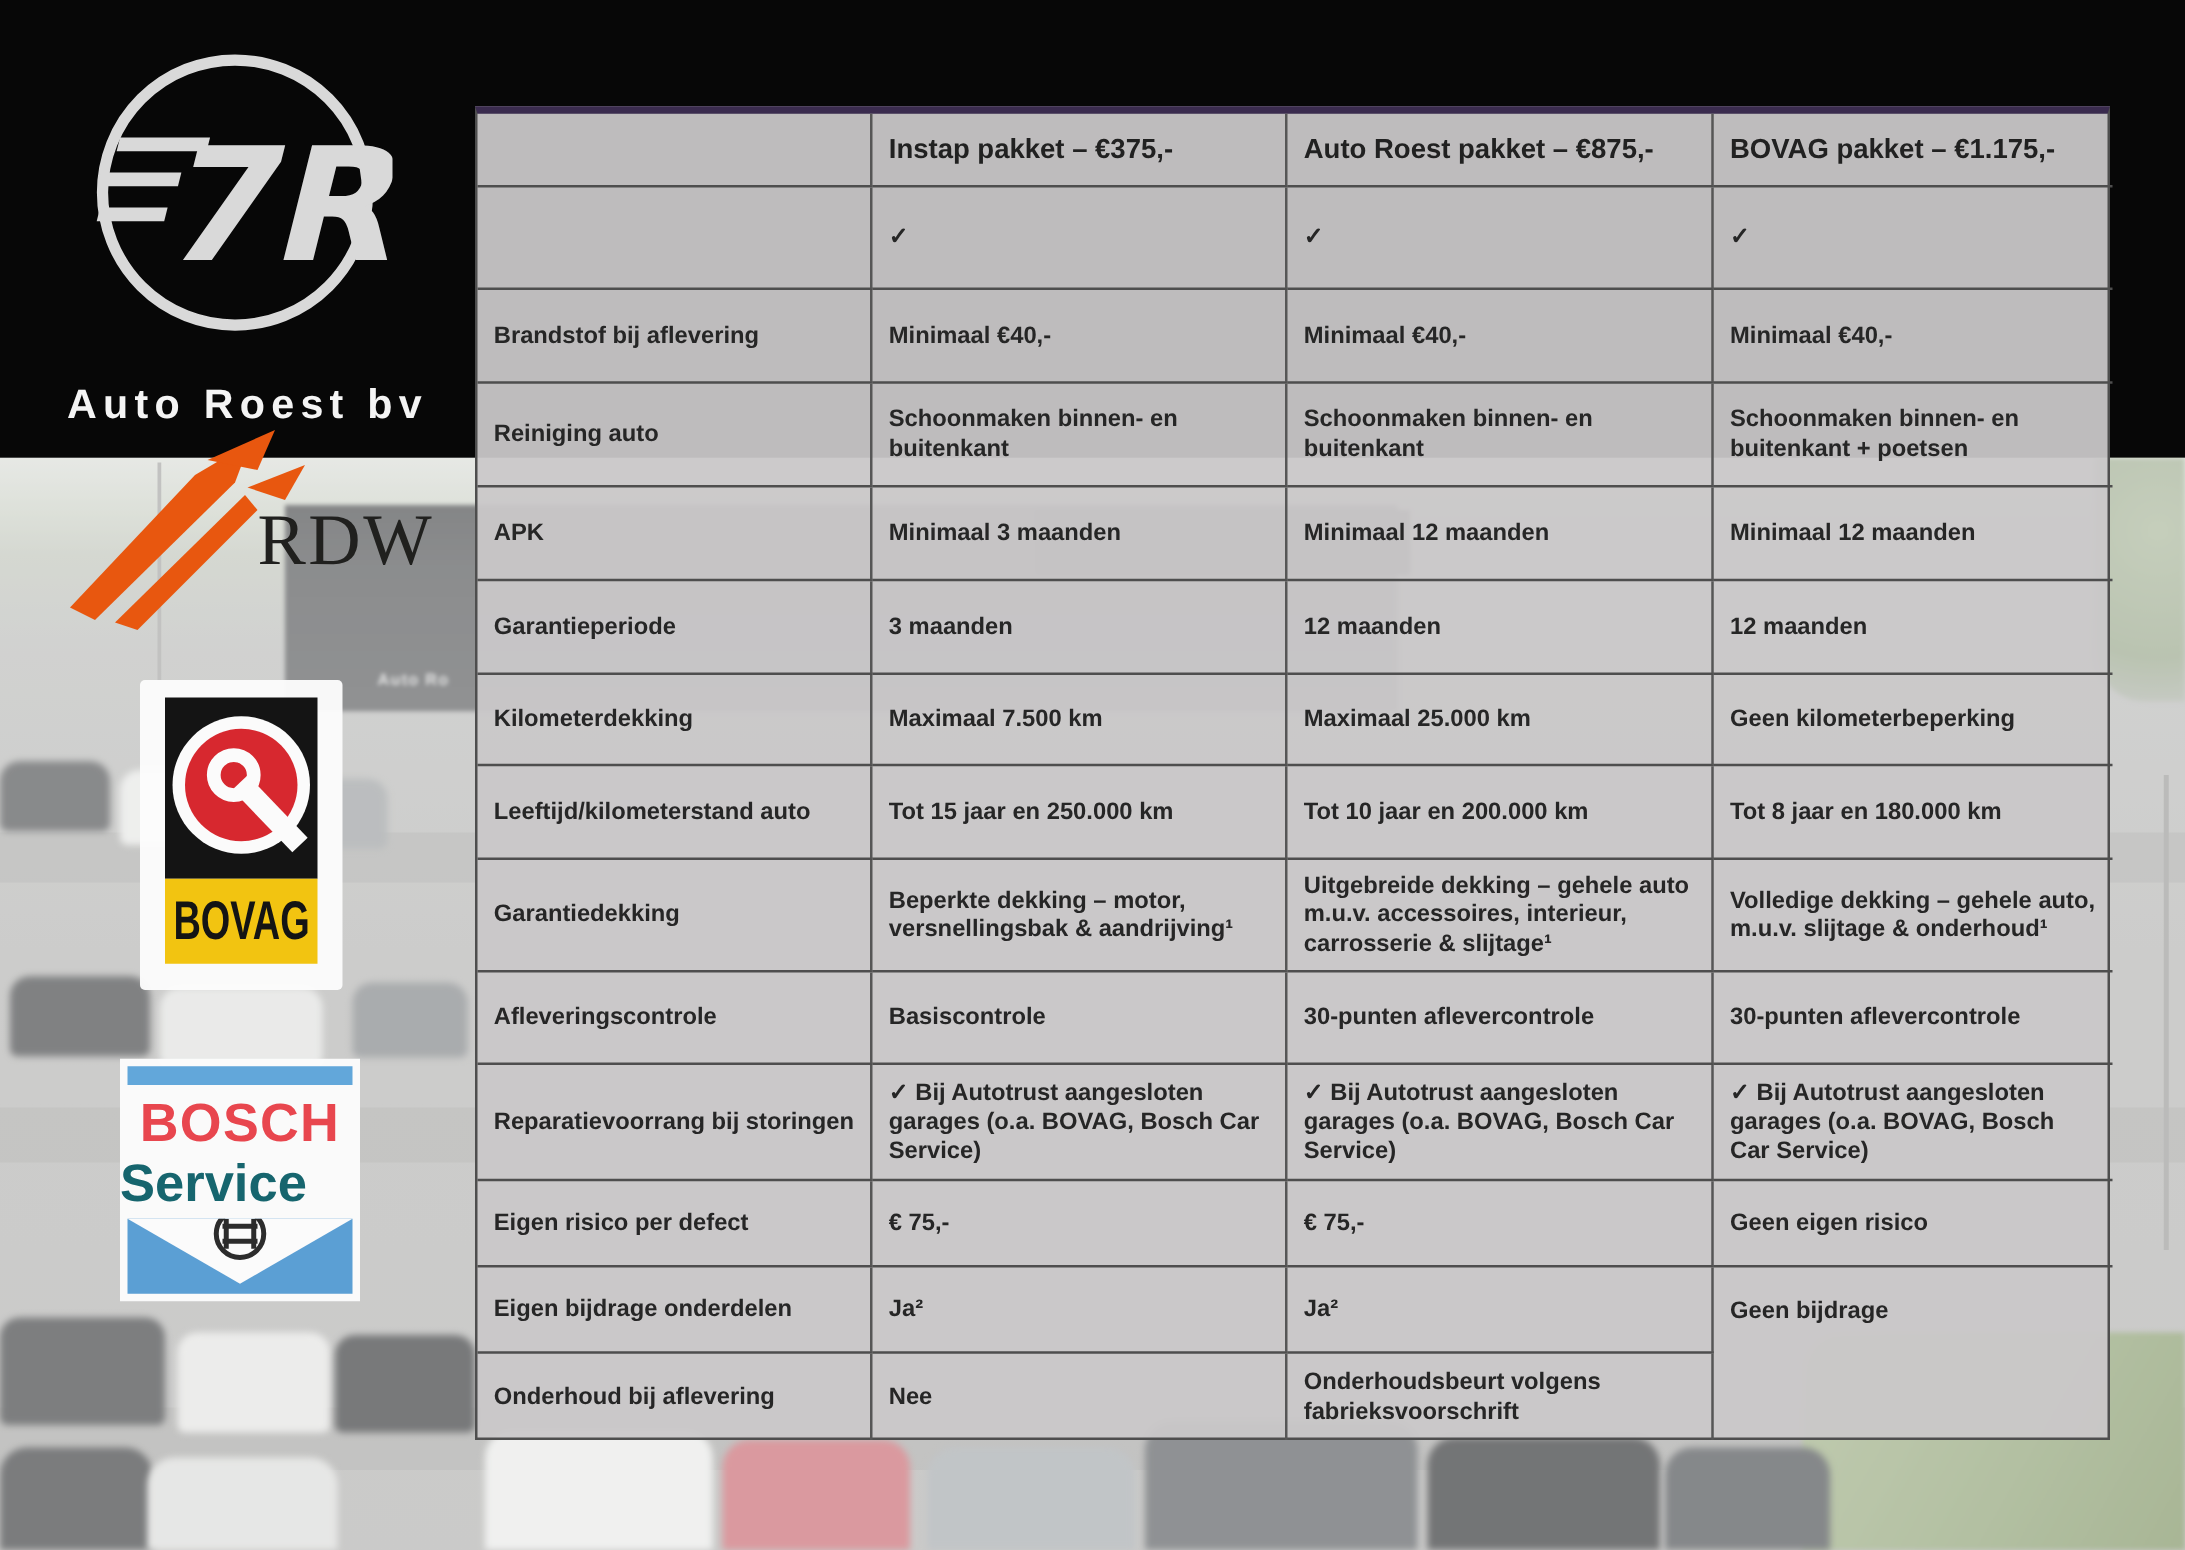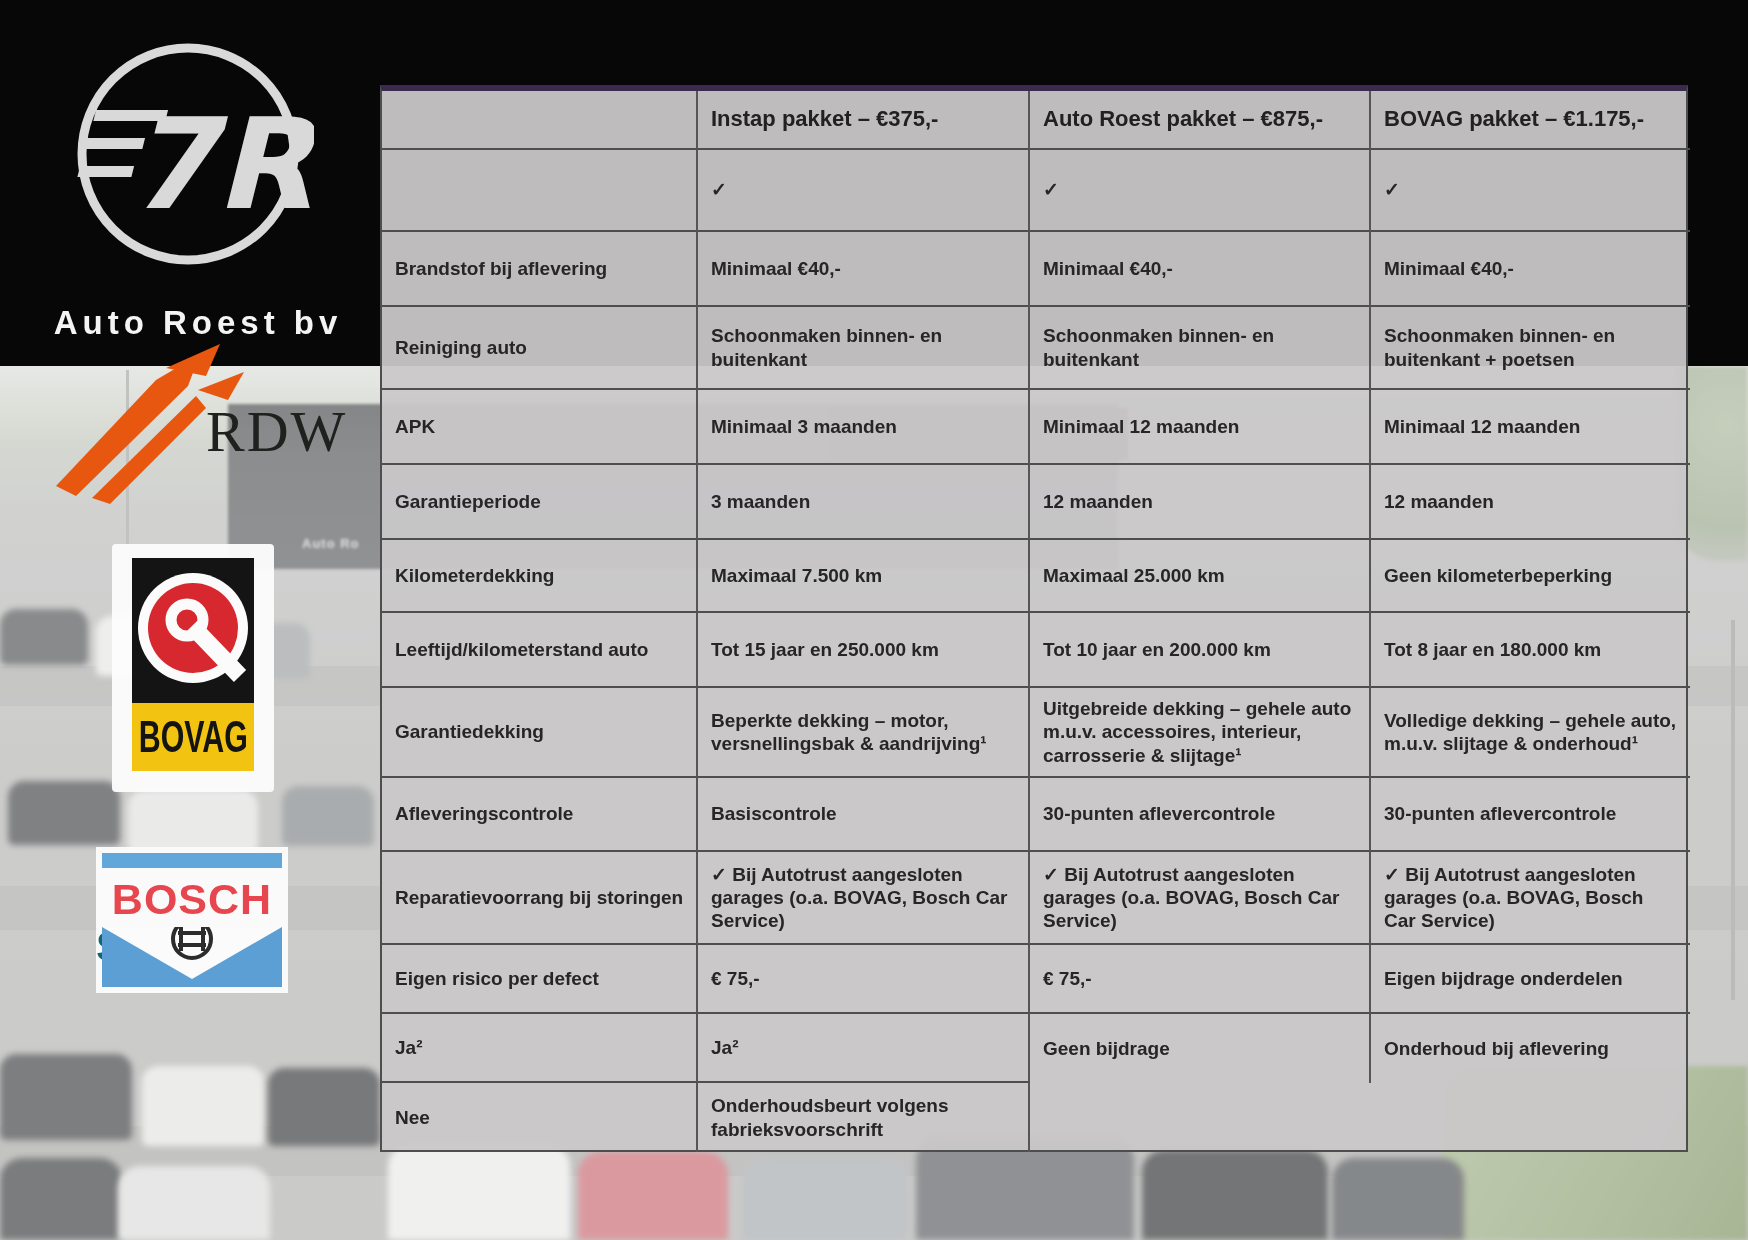--- a/index.html
+++ b/index.html
@@ -40,21 +40,21 @@
 
   
   #bovag-card{position:absolute;left:112px;top:544px;width:162px;height:248px;
               background:rgba(252,252,252,0.96);border-radius:4px;}
   #bovag-black{position:absolute;left:20px;top:14px;width:122px;height:145px;background:#141414;}
   #bovag-yellow{position:absolute;left:20px;top:159px;width:122px;height:68px;background:#f2c411;
                 display:flex;align-items:center;justify-content:center;}
   #bovag-yellow span{font-weight:bold;font-size:33px;color:#141414;transform:scale(0.92,1.32);letter-spacing:0;}
 
   
-  #bosch-card{position:absolute;left:96px;top:847px;width:192px;height:146px;
+  #bosch-card{position:absolute;left:96px;top:847px;width:192px;height:194px;
               background:rgba(252,252,252,0.96);}
   #bosch-topbar{position:absolute;left:6px;top:6px;width:180px;height:15px;background:#62a7da;}
   #bosch-word{position:absolute;left:0;top:28px;width:100%;text-align:center;
               font-weight:bold;font-size:43px;color:#e8464e;letter-spacing:1px;}
   #bosch-service{position:absolute;left:0;top:76px;width:100%;text-align:left;
                  font-weight:bold;font-size:42px;color:#16656e;}
   #bosch-band{position:absolute;left:6px;bottom:6px;width:180px;height:60px;background:#5b9fd4;overflow:hidden;}
   #bosch-vee{position:absolute;left:0;top:0;width:0;height:0;
              border-left:90px solid transparent;border-right:90px solid transparent;border-top:52px solid #fbfbfb;}
   #bosch-emblem{position:absolute;left:50%;top:-14px;transform:translateX(-50%);}
@@ -208,20 +208,21 @@
       <div class="cell val">Basiscontrole</div>
       <div class="cell val">30-punten aflevercontrole</div>
       <div class="cell val">30-punten aflevercontrole</div>
       <div class="cell label">Reparatievoorrang bij storingen</div>
       <div class="cell val">✓ Bij Autotrust aangesloten garages (o.a. BOVAG, Bosch Car Service)</div>
       <div class="cell val">✓ Bij Autotrust aangesloten garages (o.a. BOVAG, Bosch Car Service)</div>
       <div class="cell val">✓ Bij Autotrust aangesloten garages (o.a. BOVAG, Bosch Car Service)</div>
       <div class="cell label">Eigen risico per defect</div>
       <div class="cell val">€ 75,-</div>
       <div class="cell val">€ 75,-</div>
+      <div class="cell val">Geen eigen risico</div>
       <div class="cell label">Eigen bijdrage onderdelen</div>
       <div class="cell val">Ja²</div>
       <div class="cell val">Ja²</div>
       <div class="cell val">Geen bijdrage</div>
       <div class="cell label">Onderhoud bij aflevering</div>
       <div class="cell val">Nee</div>
       <div class="cell val">Onderhoudsbeurt volgens fabrieksvoorschrift</div>
     </div>
 
 </div>

